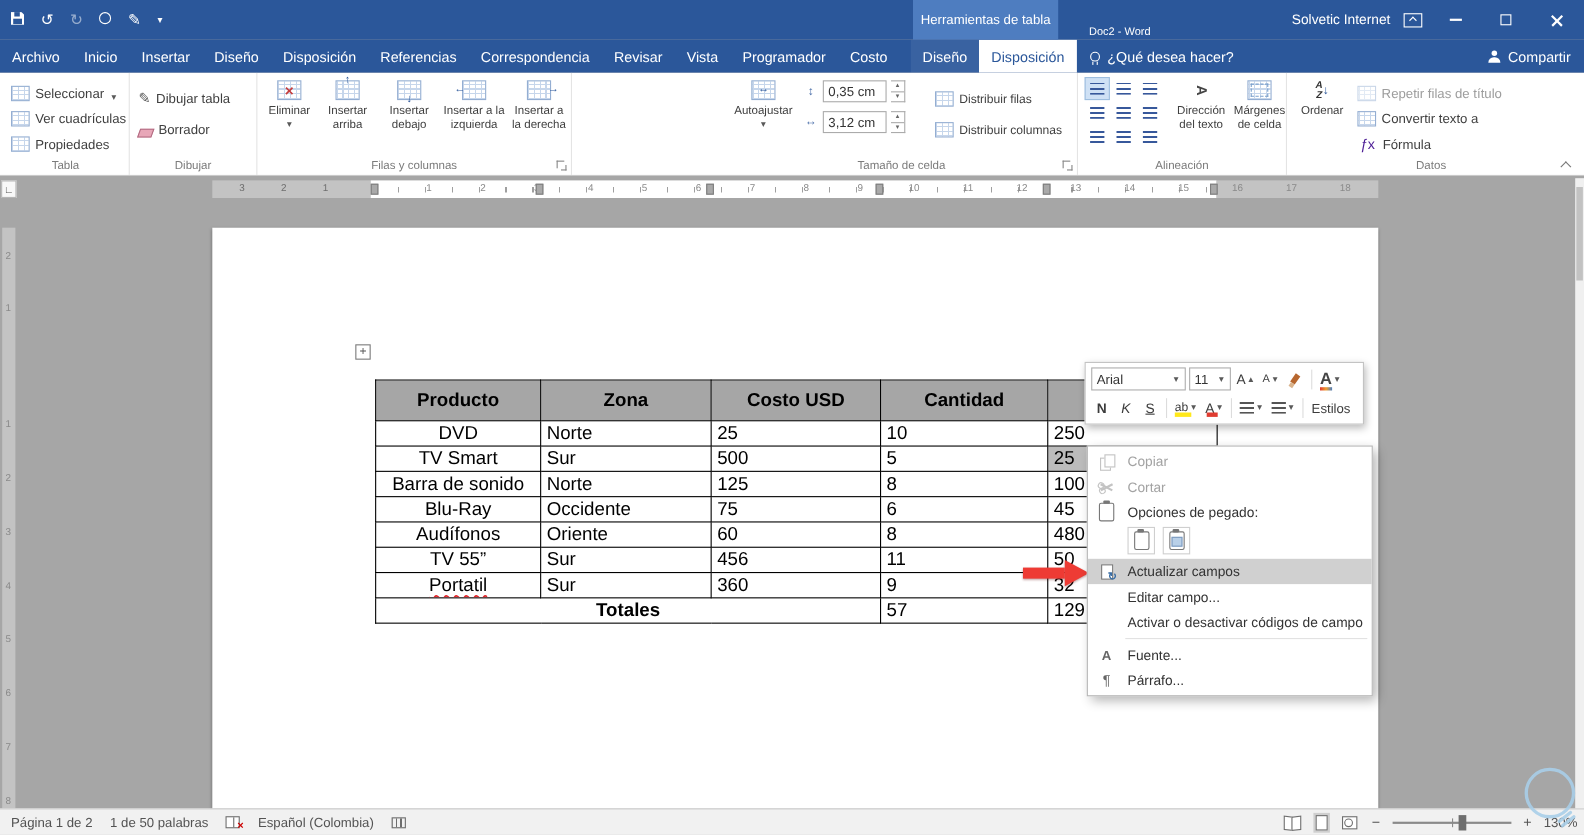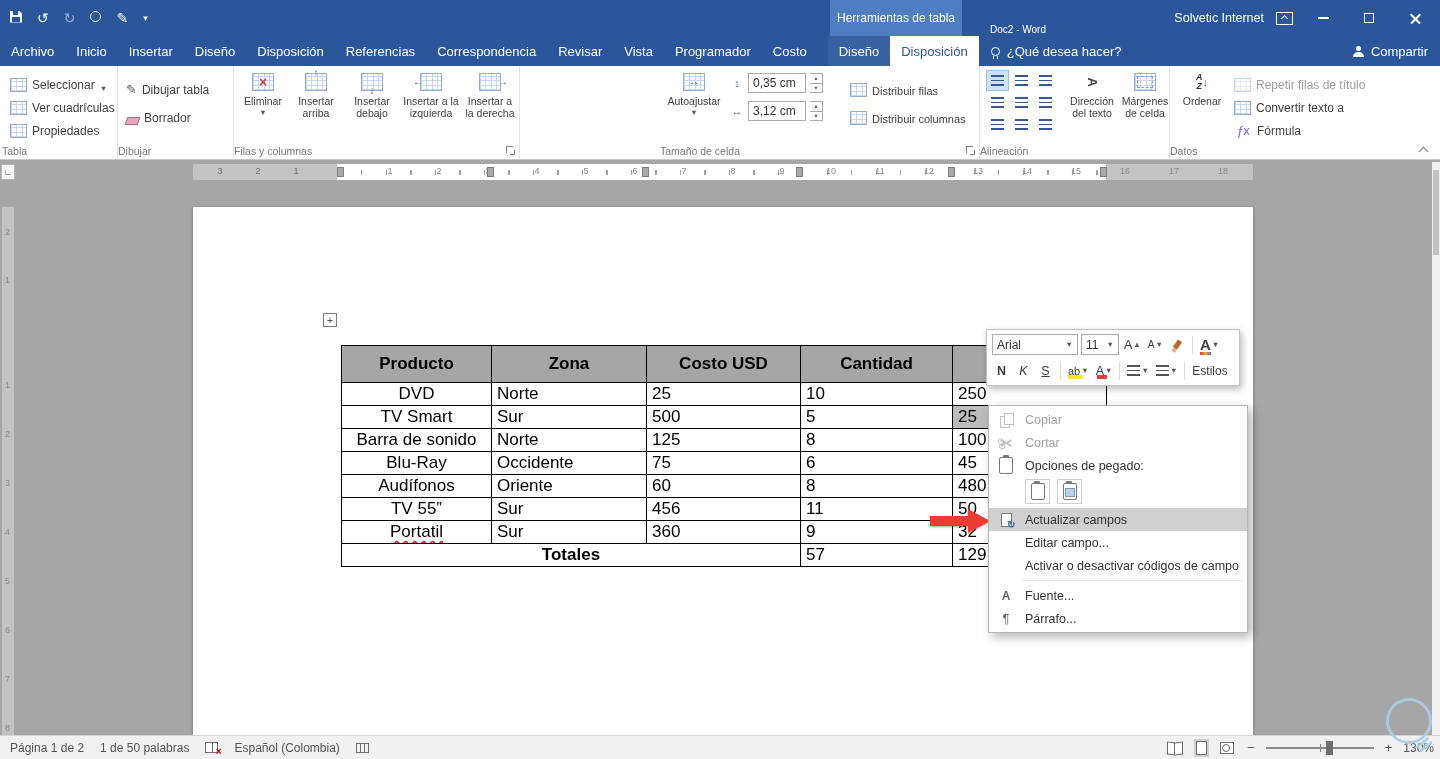--- a/index.html
+++ b/index.html
@@ -37,21 +37,21 @@
 #tellme{display:flex;align-items:center;gap:7px;padding:0 12px}
 .bulb{width:9px;height:9px;border:1.5px solid #fff;border-radius:50%;position:relative;display:inline-block}
 .bulb:after{content:"";position:absolute;left:1.5px;top:8.5px;width:3px;height:3px;border-left:1.5px solid #fff;border-right:1.5px solid #fff}
 #share{position:absolute;right:12px;top:36px;height:30px;display:flex;align-items:center;gap:7px;font-size:13px;color:#fff;z-index:29}
 .person{width:11px;height:11px;position:relative;display:inline-block}
 .person:before{content:"";position:absolute;left:3px;top:0;width:5px;height:5px;border-radius:50%;background:#fff}
 .person:after{content:"";position:absolute;left:0;top:6px;width:11px;height:5px;border-radius:5px 5px 0 0;background:#fff}
 
 #ribbon{left:0;top:66px;width:1440px;height:94px;background:#fff;border-bottom:1px solid #c9c9c9;z-index:28}
 .rgroup{position:absolute;top:0;height:93px;border-right:1px solid #e4e4e4}
-.glabel{position:absolute;bottom:2px;left:0;width:100%;font-size:10.5px;color:#7b7b7b;white-space:nowrap}
+.glabel{position:absolute;bottom:2px;left:0;width:100%;text-align:center;font-size:10.5px;color:#7b7b7b;white-space:nowrap}
 .srow{position:absolute;display:flex;align-items:flex-end;gap:5px;font-size:12px;color:#3f3f3f;white-space:nowrap;height:21px;left:8px}
 .lbtn{position:absolute;top:3px;display:flex;flex-direction:column;align-items:center;gap:1px;font-size:10.5px;color:#3f3f3f;text-align:center;line-height:1.12}
 .lic{height:26px;display:flex;align-items:center;justify-content:center;position:relative}
 .gi{display:inline-block;width:17px;height:14px;border:1px solid #94aed2;background-color:#fff;background-image:repeating-linear-gradient(0deg,#c6d6eb 0 1px,transparent 1px 4.3px),repeating-linear-gradient(90deg,#c6d6eb 0 1px,transparent 1px 5.3px);position:relative}
 .gi-lg{width:22px;height:18px}
 .ov{position:absolute;font-weight:bold;line-height:1}
 .ov-x{color:#c43e3e;font-size:14px;left:50%;top:50%;transform:translate(-50%,-50%)}
 .ov-up{color:#2b579a;font-size:10px;left:50%;top:-6px;transform:translateX(-50%)}
 .ov-dn{color:#2b579a;font-size:10px;left:50%;bottom:-6px;transform:translateX(-50%)}
 .ov-lf{color:#2b579a;font-size:10px;left:-8px;top:50%;transform:translateY(-50%)}
@@ -67,21 +67,21 @@
 .spinarrows span{flex:1;display:flex;align-items:center;justify-content:center;font-size:5.5px;color:#666}
 .spinarrows span:first-child{border-bottom:1px solid #ababab}
 .dlg{position:absolute;right:4px;bottom:4px;width:9px;height:9px}
 .dlg:before{content:"";position:absolute;left:0;top:0;width:6px;height:6px;border-left:1px solid #868686;border-top:1px solid #868686}
 .dlg:after{content:"";position:absolute;right:0;bottom:0;width:4px;height:4px;border-right:1.5px solid #868686;border-bottom:1.5px solid #868686}
 .algrid{position:absolute;left:6px;top:4px;display:grid;grid-template-columns:repeat(3,23px);grid-auto-rows:21px;gap:1px}
 .albtn{display:flex;align-items:center;justify-content:center;border:1px solid transparent}
 .albtn.on{background:#cfe1f5;border-color:#9ebedf}
 .albars{width:13px;height:11px;background:repeating-linear-gradient(0deg,#37589b 0 1.6px,transparent 1.6px 4.6px)}
 .az{display:flex;flex-direction:column;font-size:9px;font-weight:bold;line-height:1.05;color:#333}
-.fx{font-size:13px;color:#8b5cf6;width:18px;text-align:center}
+.fx{font-size:13px;color:#4c1d95;width:18px;text-align:center}
 .eraser{width:13px;height:8px;background:#e8a7b8;border:1px solid #b06a80;transform:skewX(-20deg);display:inline-block}
 .pencil{font-size:13px;color:#555}
 .gi-dash:after{content:"";position:absolute;left:2px;top:2px;right:2px;bottom:2px;border:1px dashed #7ba0cc}
 .rotA{transform:rotate(90deg);display:inline-block;font-size:13px;font-weight:bold;color:#444}
 #collapse{left:1412px;top:142px;width:22px;height:16px;display:flex;align-items:center;justify-content:center;z-index:28}
 .chev-up{width:7px;height:7px;border-left:1.5px solid #777;border-top:1.5px solid #777;transform:rotate(45deg);margin-top:3px}
 
 #hruler{left:0;top:162px;width:1440px;height:20px;z-index:5}
 .hr-bar{position:absolute;top:2px;height:16px;background:#c3c3c3}
 .hr-white{background:#fff}

